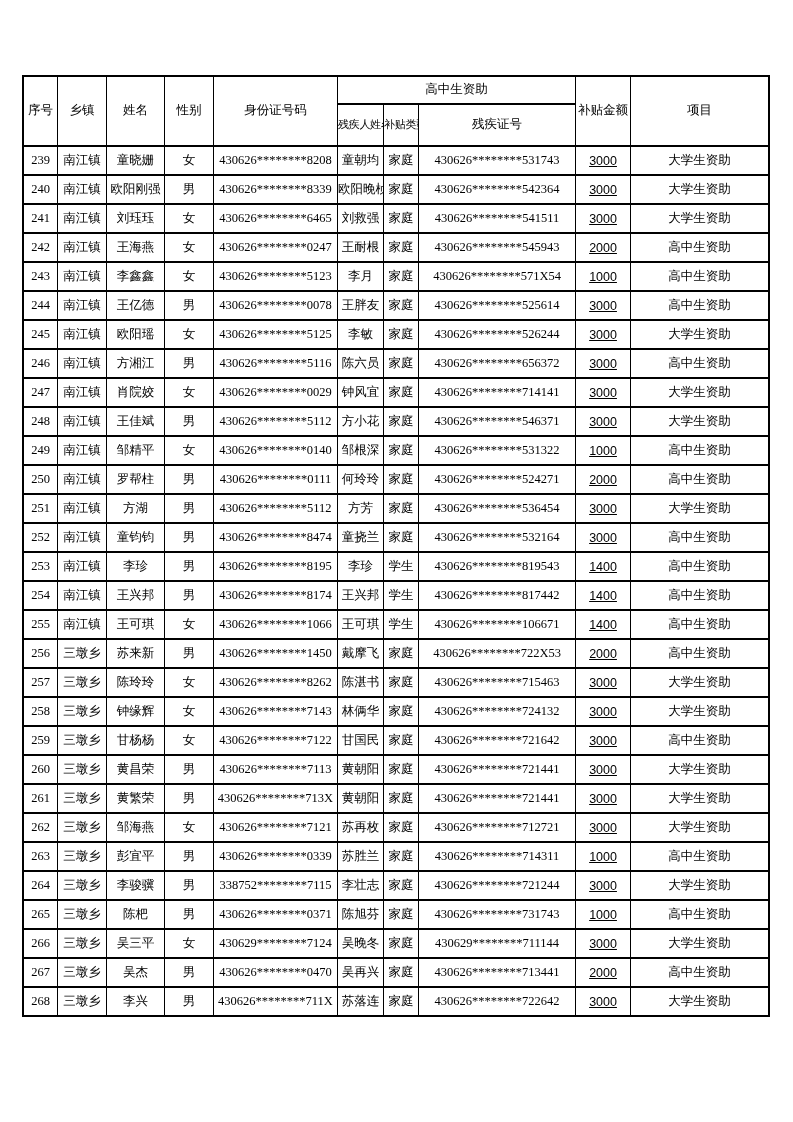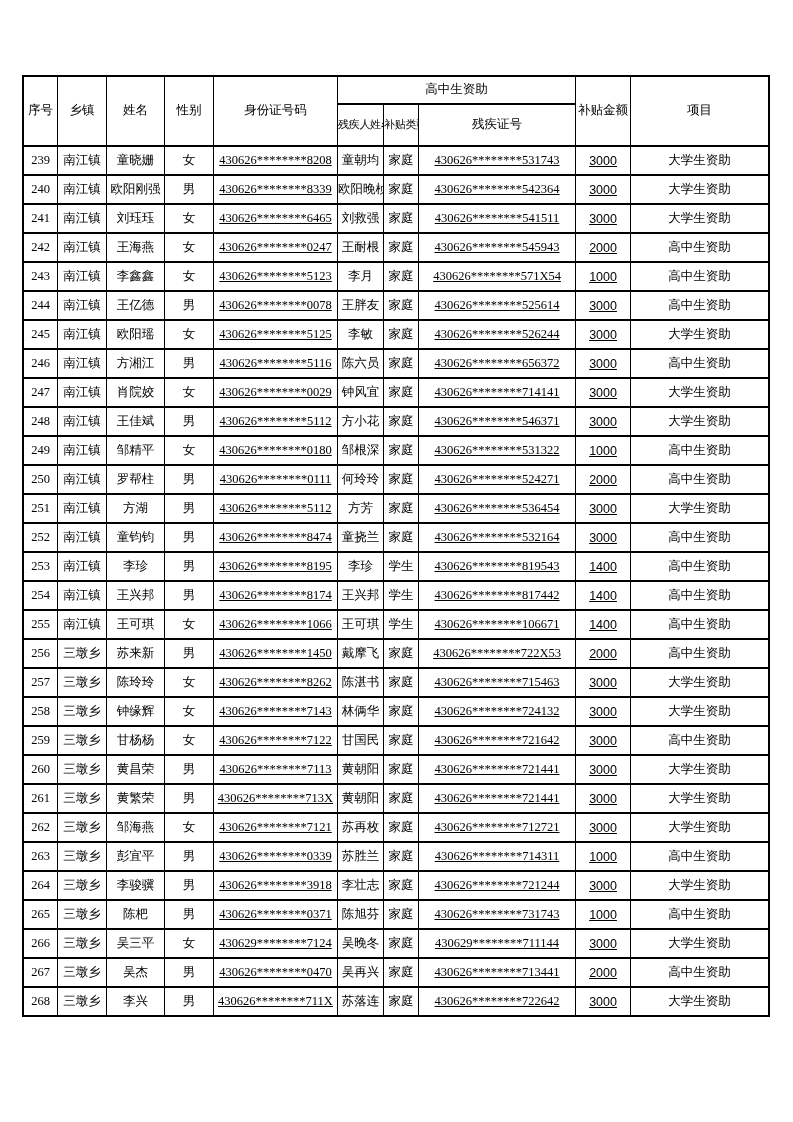--- a/index.html
+++ b/index.html
@@ -28,21 +28,21 @@
     font-weight:normal;
     font-size:12.5px;
     text-align:center;
     vertical-align:middle;
   }
   thead tr.h1{height:28px;}
   thead tr.h2{height:42px;}
   thead th{white-space:normal;line-height:1.25;}
   thead th.tight{font-size:11px;letter-spacing:-0.3px;}
   tbody tr{height:29px;}
-  td.c4, td.c7{text-align:left;padding-left:5px;font-size:12.5px;text-decoration:underline;}
+  td.c4, td.c7{text-align:left;padding-left:5px;font-size:12.5px;}
   td.c8{
     text-align:left;padding-left:3px;
     font-family:"Liberation Sans","DejaVu Sans",sans-serif;
     font-size:13px;
     text-decoration:underline;
   }
   td.c5{padding:0 1px;}
 </style>
 </head>
 <body>
@@ -196,21 +196,21 @@
         <td class="c6">家庭</td>
         <td class="c7">430626********546371</td>
         <td class="c8">3000</td>
         <td class="c9">大学生资助</td>
       </tr>
       <tr>
         <td class="c0">249</td>
         <td class="c1">南江镇</td>
         <td class="c2">邹精平</td>
         <td class="c3">女</td>
-        <td class="c4">430626********0180</td>
+        <td class="c4">430626********0140</td>
         <td class="c5">邹根深</td>
         <td class="c6">家庭</td>
         <td class="c7">430626********531322</td>
         <td class="c8">1000</td>
         <td class="c9">高中生资助</td>
       </tr>
       <tr>
         <td class="c0">250</td>
         <td class="c1">南江镇</td>
         <td class="c2">罗帮柱</td>
@@ -376,21 +376,21 @@
         <td class="c6">家庭</td>
         <td class="c7">430626********714311</td>
         <td class="c8">1000</td>
         <td class="c9">高中生资助</td>
       </tr>
       <tr>
         <td class="c0">264</td>
         <td class="c1">三墩乡</td>
         <td class="c2">李骏骥</td>
         <td class="c3">男</td>
-        <td class="c4">430626********3918</td>
+        <td class="c4">338752********7115</td>
         <td class="c5">李壮志</td>
         <td class="c6">家庭</td>
         <td class="c7">430626********721244</td>
         <td class="c8">3000</td>
         <td class="c9">大学生资助</td>
       </tr>
       <tr>
         <td class="c0">265</td>
         <td class="c1">三墩乡</td>
         <td class="c2">陈杷</td>

